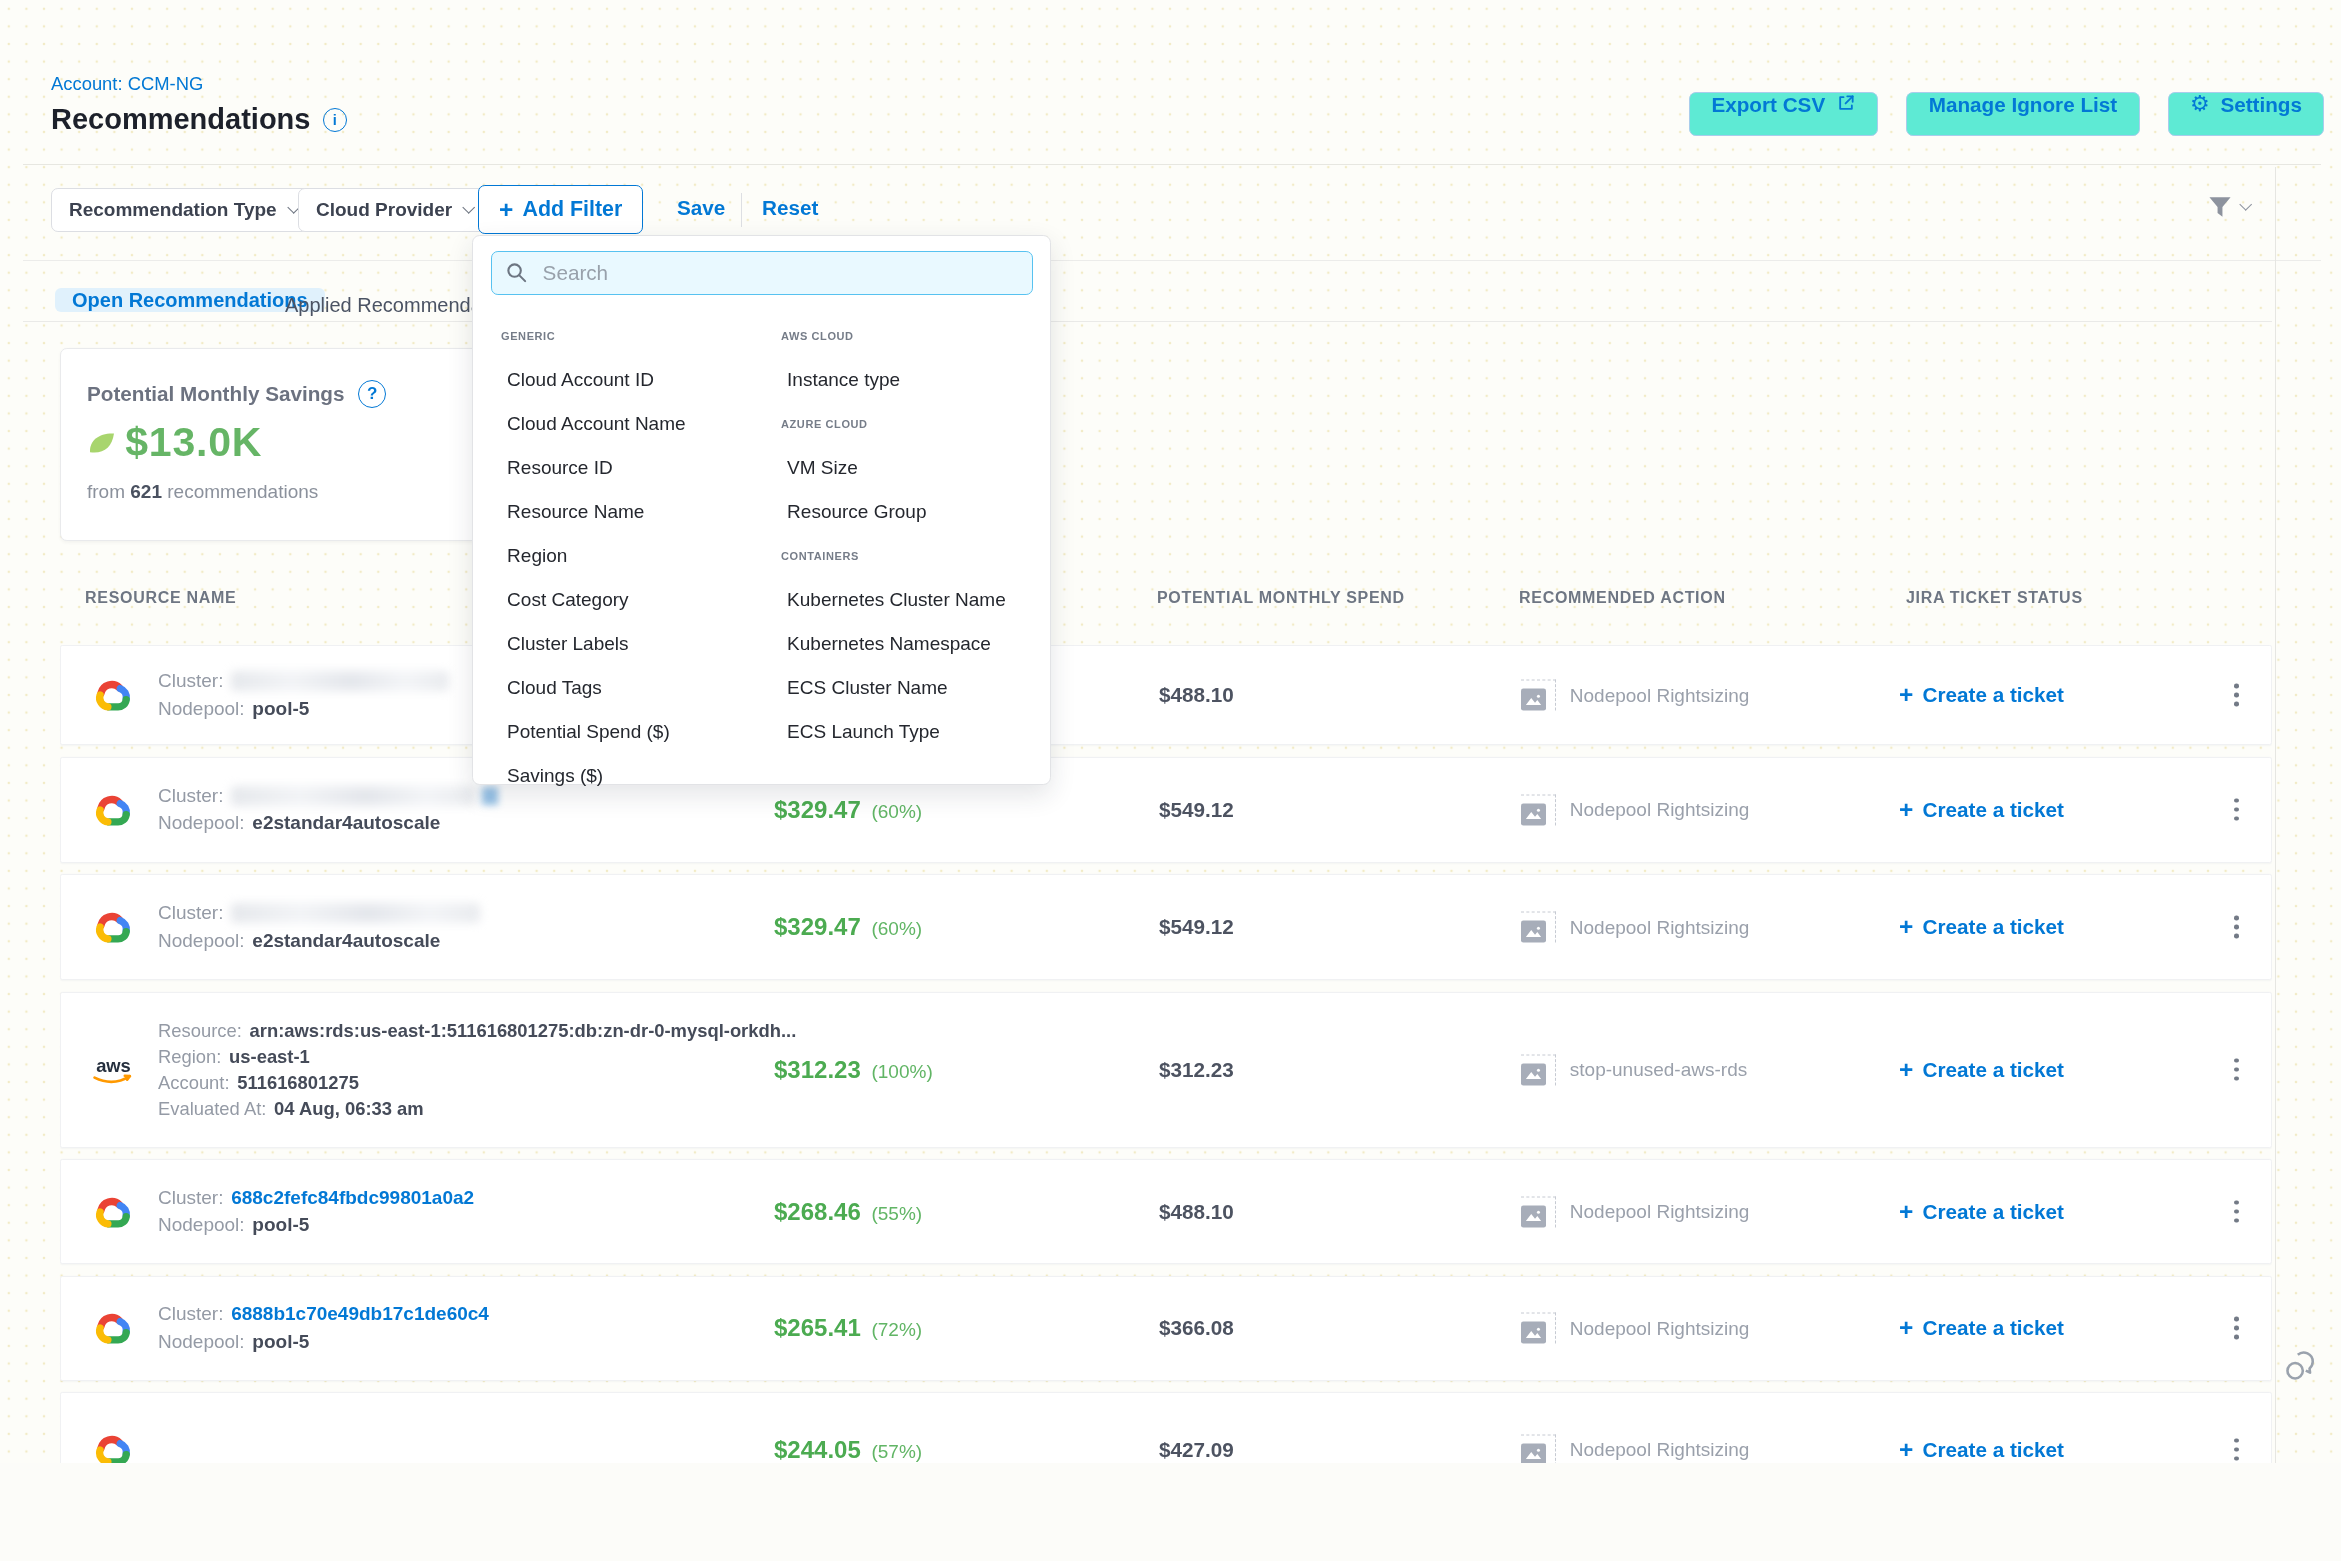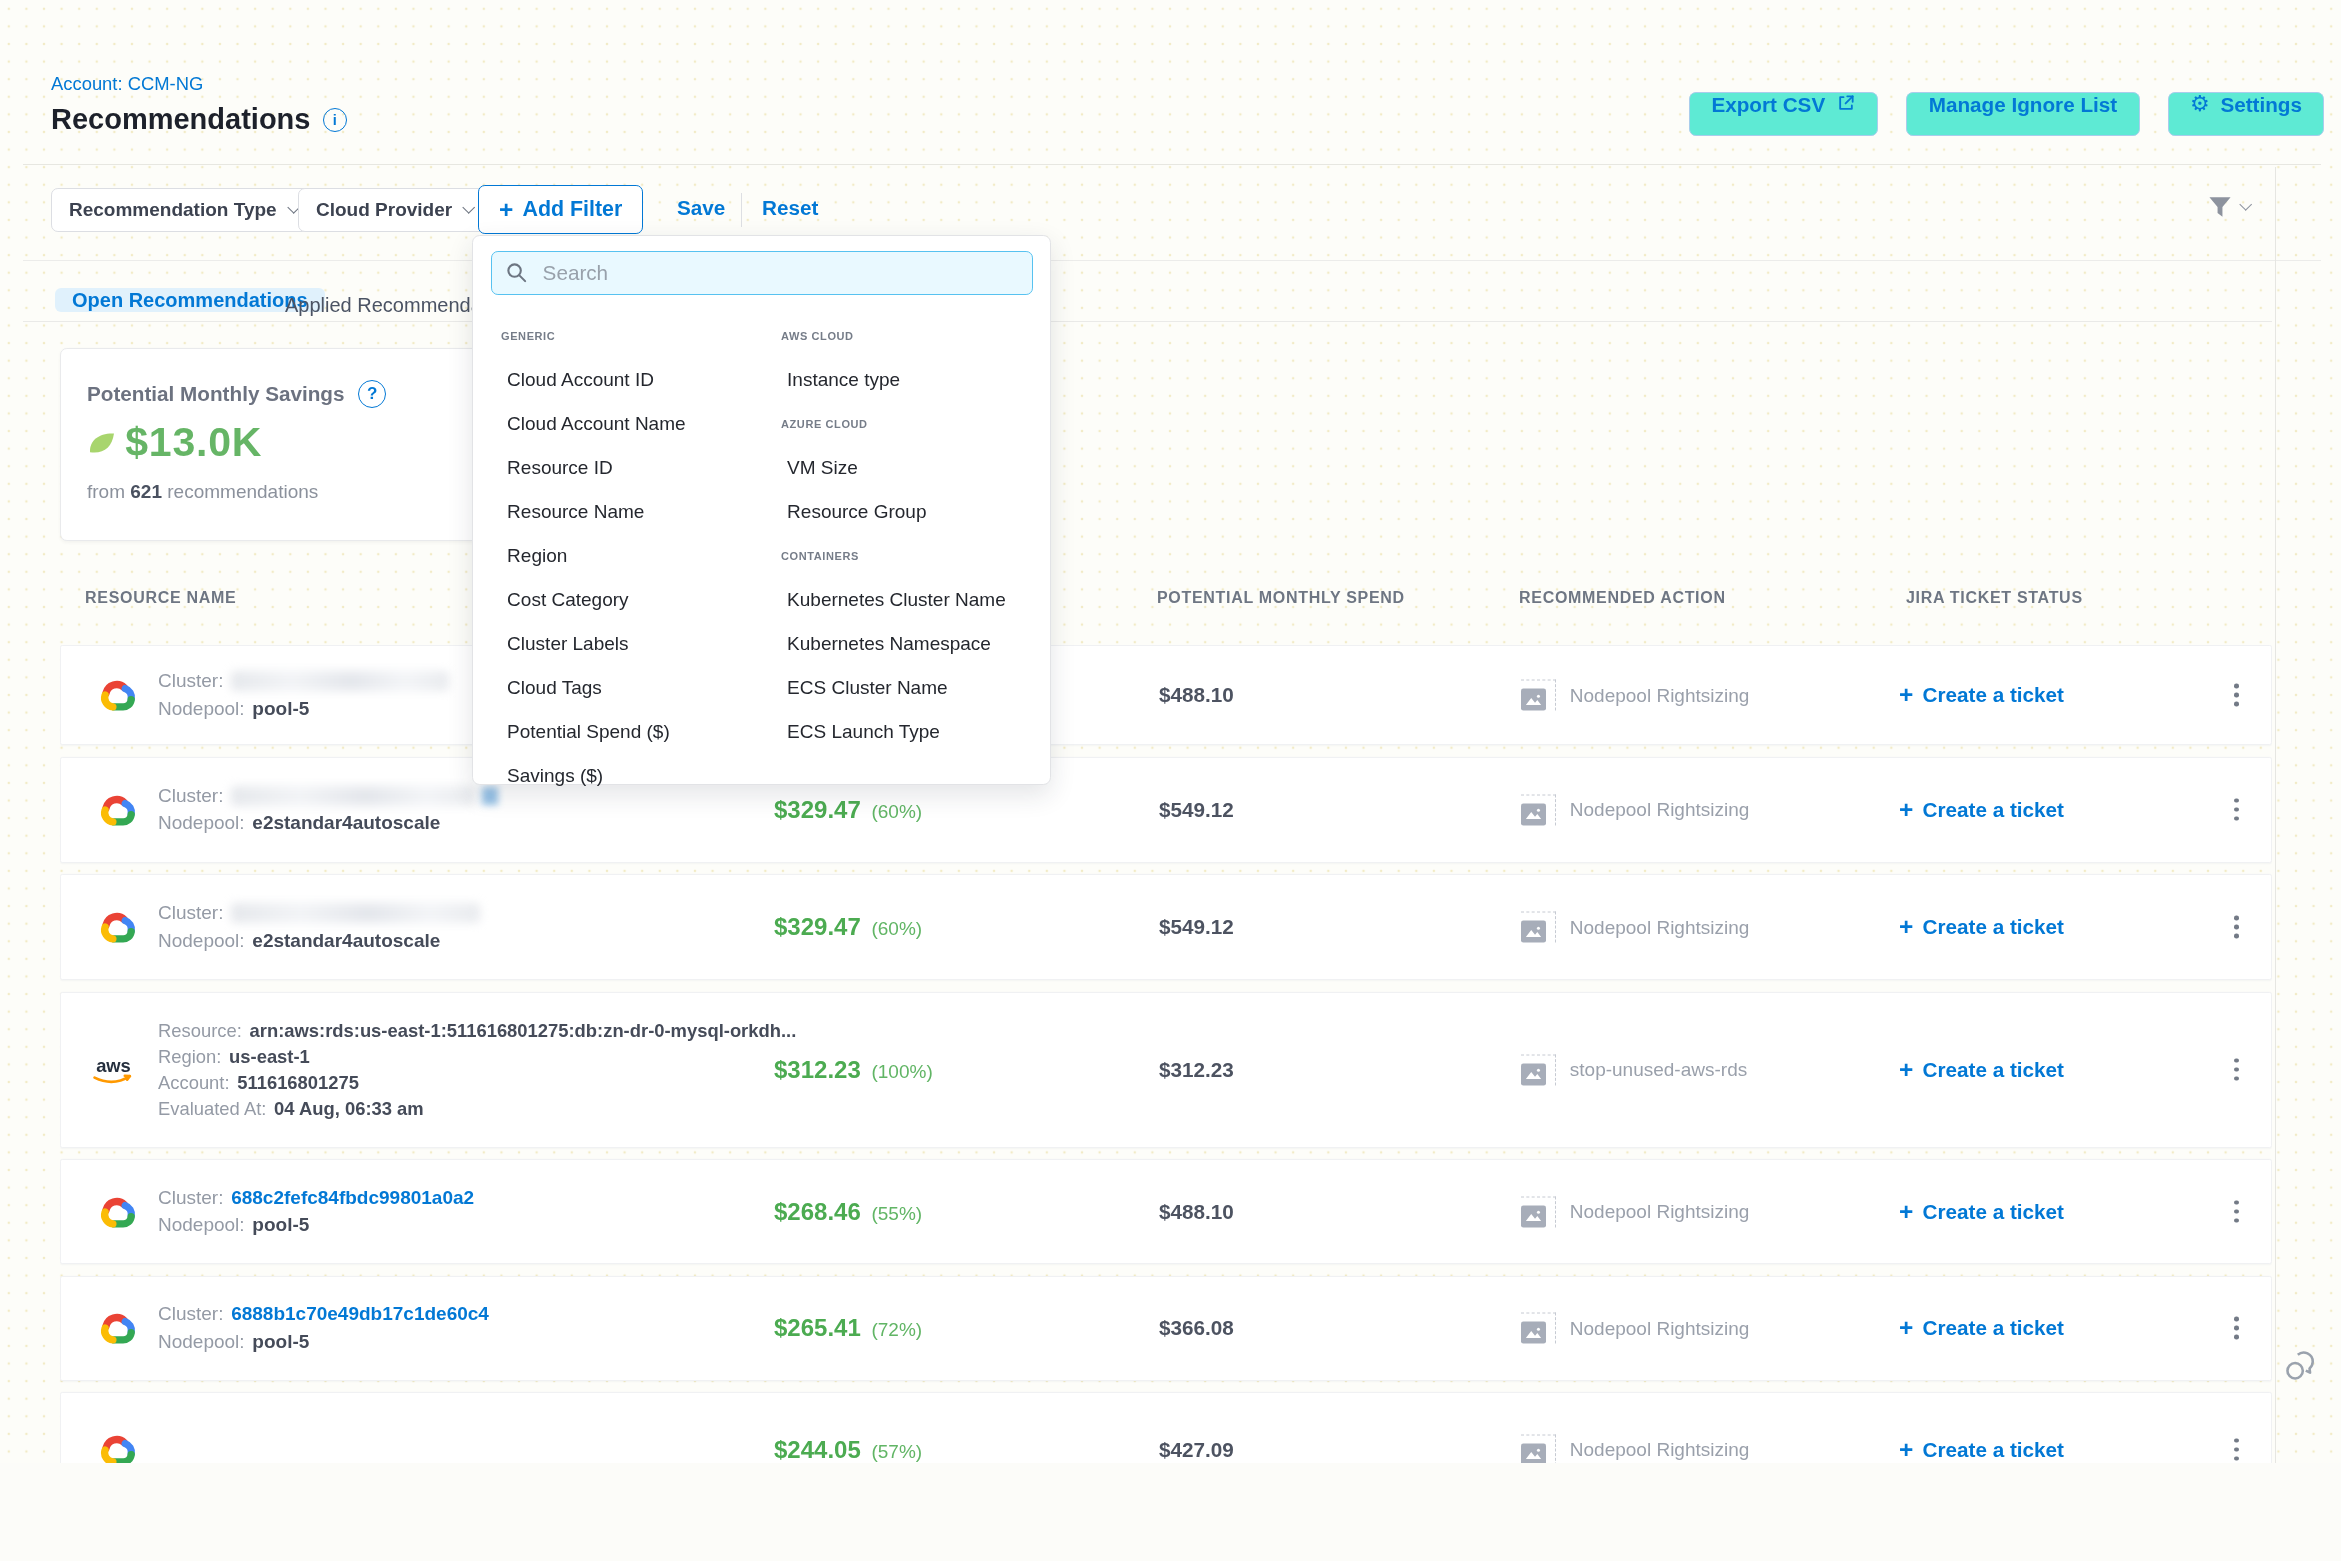--- a/index.html
+++ b/index.html
@@ -51,21 +51,21 @@
   .sc-amount{position:absolute;left:24.5px;top:70px;display:flex;align-items:center;gap:7.7px;text-align:right;}
   .sc-amount .amt{font-size:41px;font-weight:bold;color:#66b566;letter-spacing:0.8px;}
   .sc-sub{position:absolute;left:26px;top:132px;font-size:19px;color:#8b919c;}
   .sc-sub b{color:#4a5160;}
 
   
   .th{position:absolute;top:589px;font-size:16px;font-weight:bold;color:#6e7683;letter-spacing:0.7px;}
   .rows-wrap{position:absolute;left:60px;top:645px;width:2212px;height:818px;overflow:hidden;}
   .t-row{position:relative;background:#fff;margin-bottom:11.5px;border:0.8px solid #f0f1f3;border-radius:2.3px;
     box-shadow:0 0.8px 1.5px rgba(80,100,140,.05);box-sizing:border-box;}
-  .provider{position:absolute;left:29px;top:50%;transform:translateY(-50%);width:49px;display:flex;justify-content:flex-end;}
+  .provider{position:absolute;left:29px;top:50%;transform:translateY(-50%);width:49px;display:flex;justify-content:flex-start;}
   .resource{position:absolute;left:97px;top:50%;transform:translateY(-50%);}
   .r-line{margin:5.4px 0;font-size:19px;white-space:nowrap;}
   .row-aws .r-line{margin:3.8px 0;font-size:18.4px;}
   .r-lbl{color:#949aa5;margin-right:7.7px;}
   .r-val{color:#454b59;font-weight:bold;}
   .r-link{color:#0278d5;font-weight:bold;cursor:pointer;}
   .redacted{display:inline-block;height:20px;border-radius:3.8px;vertical-align:-3.8px;opacity:.5;
     background:linear-gradient(90deg,#ccd1d9 0%,#e6e9ee 28%,#c9ced8 55%,#e8ebf0 80%,#d3d7de 100%);filter:blur(4.6px);}
   .frag{display:inline-block;width:15.3px;height:18.4px;background:#2f86cf;filter:blur(3.8px);opacity:.5;margin-left:6.1px;vertical-align:-3.1px;}
   .cell{position:absolute;top:50%;transform:translateY(-50%);white-space:nowrap;}

